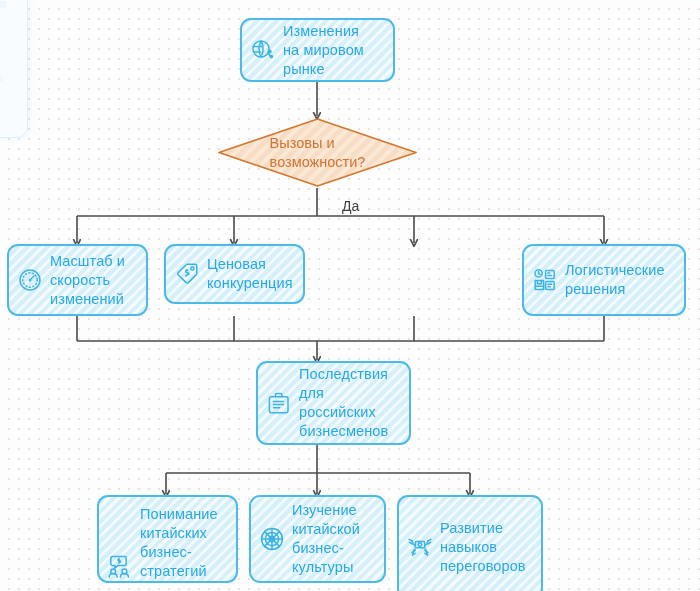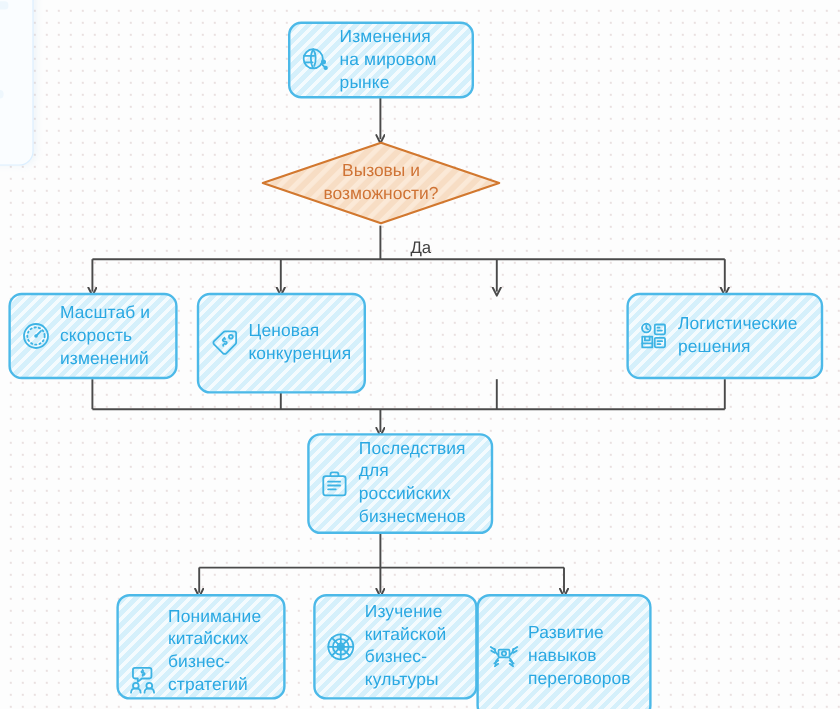--- a/index.html
+++ b/index.html
@@ -87,21 +87,21 @@
   #diamond-label {
     position: absolute;
     left: 0; top: 0;
     width: 100%; height: 100%;
     display: flex;
     align-items: center;
     justify-content: center;
     color: #cf7335;
     font-size: 14.5px;
     line-height: 19px;
-    text-align: center;
+    text-align: left;
     white-space: pre-line;
   }
 
   
   #wires {
     position: absolute;
     left: 0; top: 0;
     width: 700px; height: 591px;
     z-index: 2;
     pointer-events: none;
@@ -199,21 +199,21 @@
         <circle cx="13" cy="13" r="7.2" stroke-dasharray="1.2 2.4"></circle>
         <path d="M13 13l4.2-4.3"></path>
         <circle cx="13" cy="13" r="1.5" fill="currentColor" stroke="none"></circle>
       </svg>
     </span>
     <span class="label">Масштаб и
 скорость
 изменений</span>
   </div>
 
-  <div class="node" style="left:164px;top:244px;width:141px;height:84px;">
+  <div class="node" style="left:164px;top:244px;width:141px;height:60px;">
     <span class="icon">
       <svg width="26" height="26" viewBox="0 0 26 26" fill="none" stroke="currentColor" stroke-width="1.5" stroke-linecap="round" stroke-linejoin="round">
         <path d="M13.6 3.2H21a1.8 1.8 0 0 1 1.8 1.8v7.4a2 2 0 0 1-.6 1.4l-7.6 7.6a1.9 1.9 0 0 1-2.7 0L4.4 14a1.9 1.9 0 0 1 0-2.7l7.8-7.5a2 2 0 0 1 1.4-.6z"></path>
         <circle cx="18.4" cy="7.6" r="1.6"></circle>
         <path d="M13.6 9.6c-1.2-.8-2.6.4-1.7 1.5.9 1.1 2.3.1 2.9 1 .6.9-.4 2.1-1.8 1.4M13 8.4v1M12 14.2v1"></path>
       </svg>
     </span>
     <span class="label">Ценовая
 конкуренция</span>
   </div>
@@ -259,21 +259,21 @@
         <circle cx="17.4" cy="18.4" r="2.4"></circle>
         <path d="M2.2 24.2c0-2.4 1.8-3.6 4-3.6s4 1.2 4 3.6M13.4 24.2c0-2.4 1.8-3.6 4-3.6s4 1.2 4 3.6"></path>
       </svg>
     </span>
     <span class="label">Понимание
 китайских
 бизнес-
 стратегий</span>
   </div>
 
-  <div class="node" style="left:249px;top:495px;width:137px;height:88px;margin-left:12px;">
+  <div class="node" style="left:249px;top:495px;width:137px;height:88px;">
     <span class="icon">
       <svg width="28" height="28" viewBox="0 0 28 28" fill="none" stroke="currentColor" stroke-width="1.5" stroke-linecap="round" stroke-linejoin="round">
         <circle cx="14" cy="14" r="10.4"></circle>
         <circle cx="14" cy="14" r="6.6"></circle>
         <circle cx="14" cy="14" r="2.8"></circle>
         <path d="M14 3.6v20.8M3.6 14h20.8M6.6 6.6l14.8 14.8M21.4 6.6L6.6 21.4"></path>
       </svg>
     </span>
     <span class="label">Изучение
 китайской

